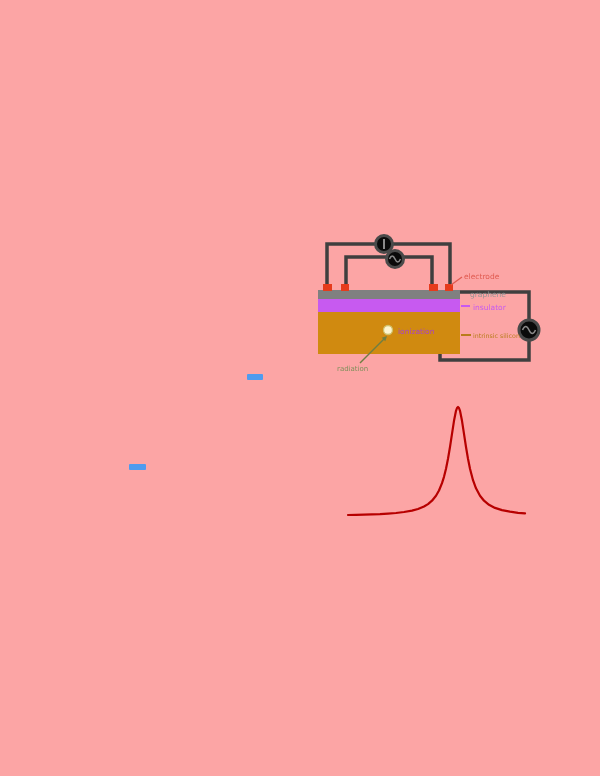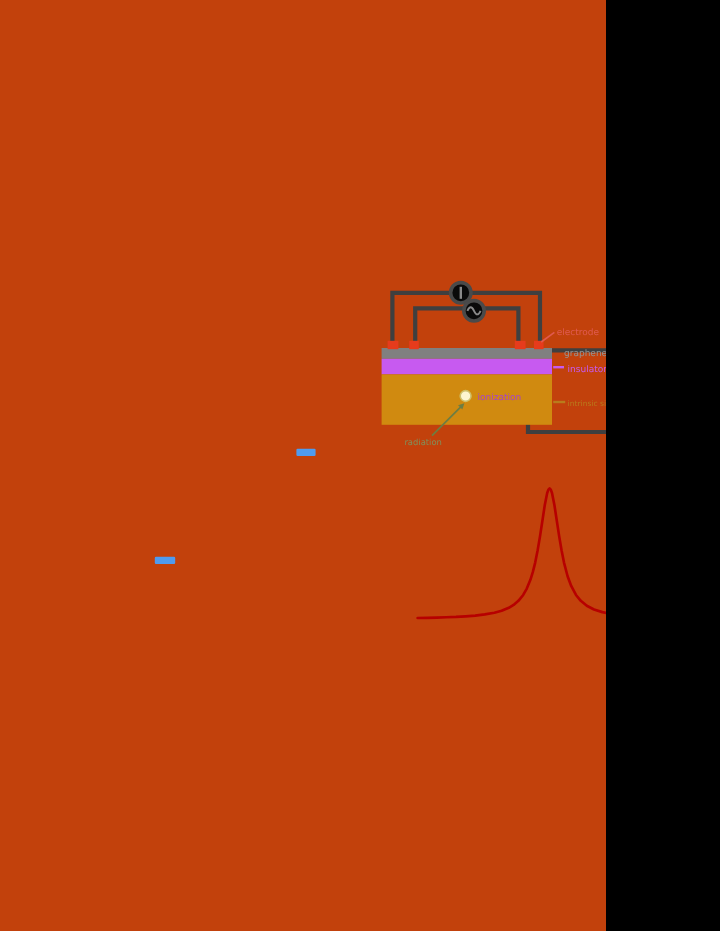--- a/index.html
+++ b/index.html
@@ -1,23 +1,22 @@
 <!DOCTYPE html>
 <html><head>
 <meta charset="utf-8">
 <style>
   html, body { margin: 0; padding: 0; background: #000; }
   #page {
     position: relative;
-    width: 481px;
+    width: 600px;
     height: 776px;
-    background: #c2410c;
+    background: #fca5a5;
     overflow: hidden;
     font-family: "DejaVu Sans", sans-serif;
-    padding-left: 24px;
   }
   #figure-svg { position: absolute; left: 0; top: 0; }
   .inline-link {
     position: absolute;
     background: #4f9bef;
     border-radius: 1px;
     cursor: pointer;
   }
   #link-1 { left: 247px; top: 374px; width: 16px; height: 6px; }
   #link-2 { left: 129px; top: 464px; width: 17px; height: 6px; }

